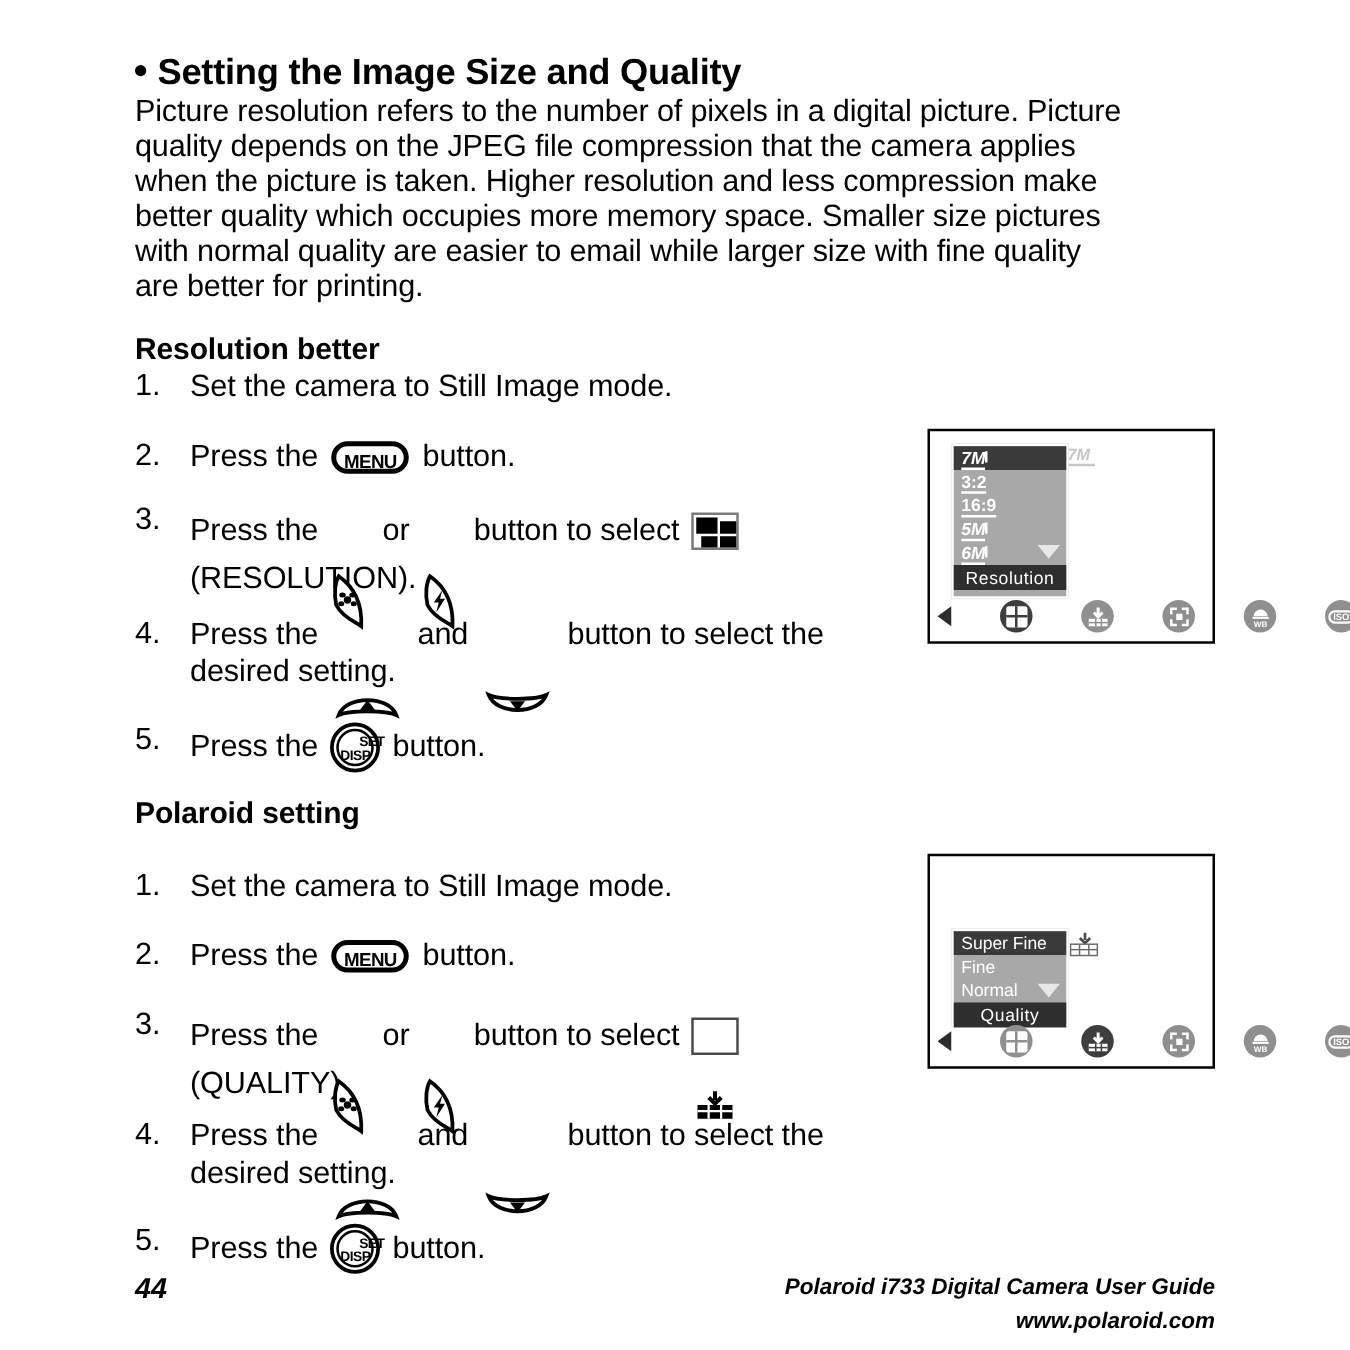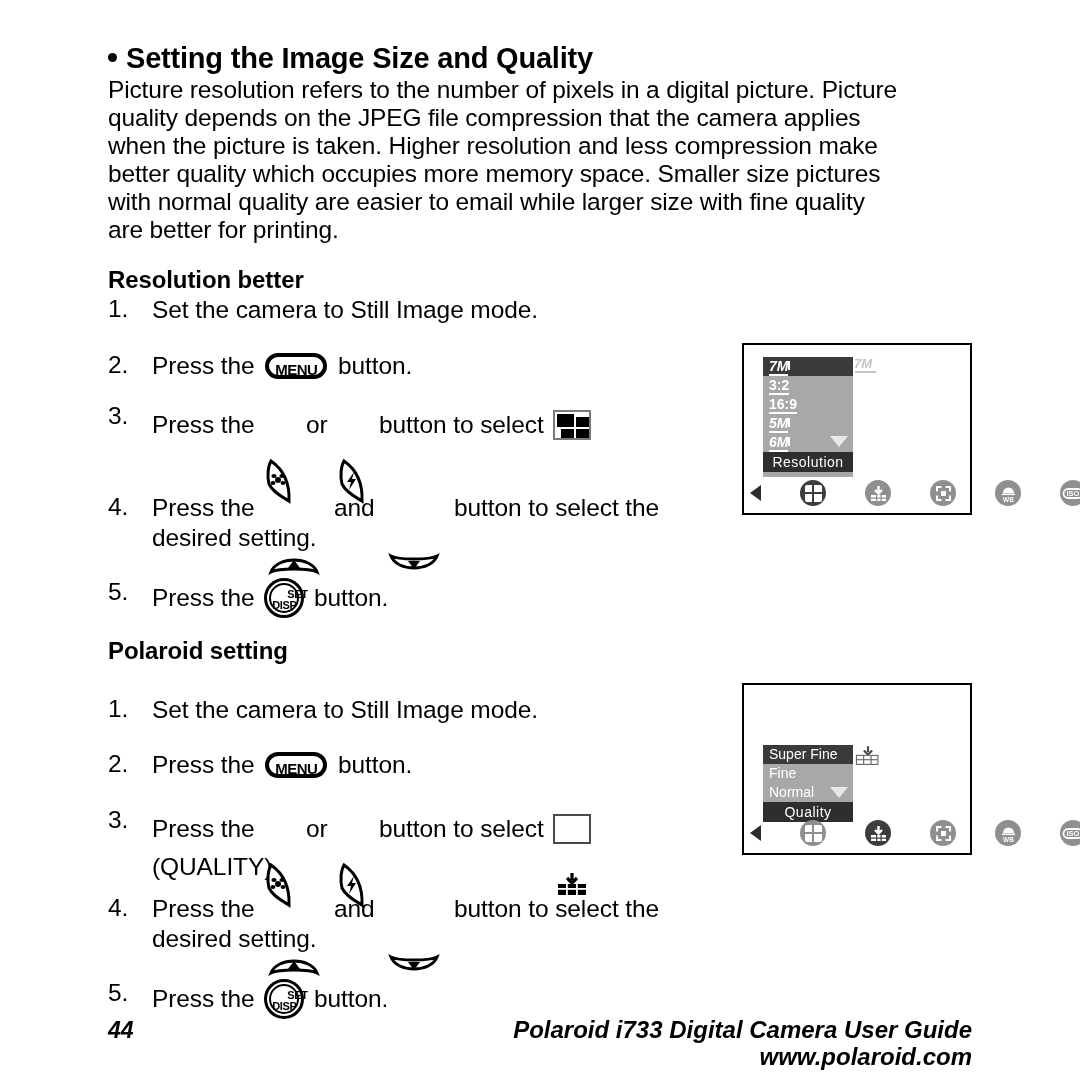--- a/index.html
+++ b/index.html
@@ -330,21 +330,21 @@
     top: 1017px;
     font-size: 23px;
     font-weight: bold;
     font-style: italic;
   }
   .footer-right {
     position: absolute;
     right: 108px;
     top: 1016px;
     text-align: right;
-    font-size: 24px;
+    font-size: 18px;
     font-weight: bold;
     font-style: italic;
     line-height: 27px;
   }
 </style>
 </head>
 <body>
 
 <div class="page">
 
@@ -415,20 +415,21 @@
           <svg width="30" height="46" viewBox="0 0 30 46">
             <path d="M6 3 C16 10, 25 22, 24 43 C20 40, 9 36, 4 26 C2 18, 3 8, 6 3 Z" fill="#ffffff" stroke="#000000" stroke-width="3"></path>
             <path d="M16 14 L9 24 L13 24 L11 32 L18 21 L14 21 Z" fill="#000000"></path>
           </svg>
         </span>
         <span> button to select </span>
         <span class="res-icon">
           <i class="b1"></i><i class="b2"></i><i class="b3"></i><i class="b4"></i>
         </span>
       </span>
+      <span class="cont">(RESOLUTION).</span>
     </span>
   </div>
 
   <div class="step" style="top:493px;">
     <span class="num">4.</span>
     <span class="body">
       <span class="line">
         <span>Press the </span>
         <span class="fan-btn">
           <svg width="54" height="28" viewBox="0 0 54 28">

